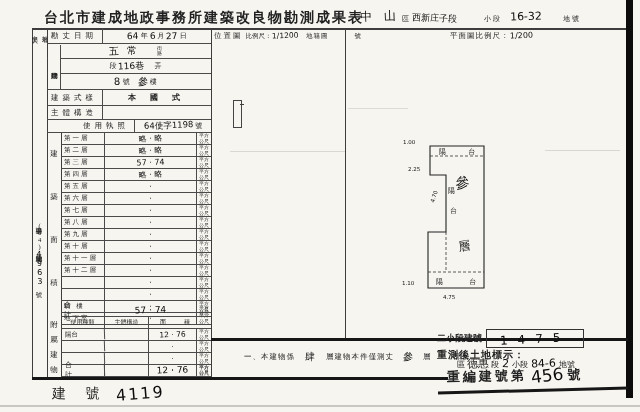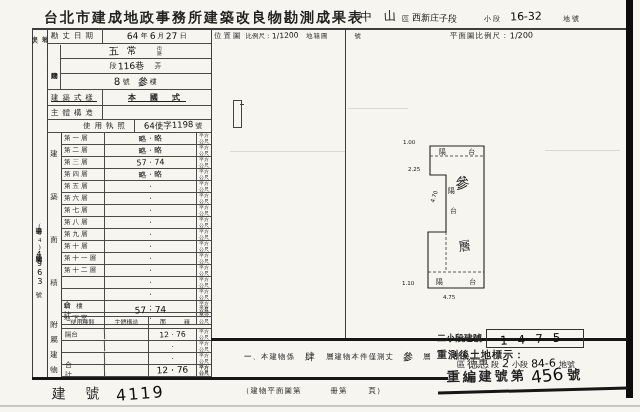--- a/index.html
+++ b/index.html
@@ -105,21 +105,21 @@
       </span>
     </div>
     <div class="trow" style="height:16px;">
       <span class="tval ind">
         <span class="hw" style="font-size:10px;">8</span>
         <span class="printed">號</span>
         <span class="hw r2" style="font-size:10px;margin-left:6px;">參</span>
         <span class="printed">樓</span>
       </span>
     </div>
-    <div class="trow" style="height:16px;text-decoration:underline;">
+    <div class="trow" style="height:16px;">
       <span class="lbl printed">建築式樣</span>
       <span class="tval printed" style="font-weight:600;letter-spacing:6px;font-size:8px;">本 國 式</span>
     </div>
     <div class="trow" style="height:14px;">
       <span class="lbl printed">主體構造</span>
       <span class="tval"></span>
     </div>
     <div class="trow" style="height:13px;padding-left:32px;">
       <span class="lbl printed">使用執照</span>
       <span class="tval">
@@ -395,25 +395,20 @@
   </svg>
 
   <div class="abs note printed" style="left:212px;top:350px;display:flex;align-items:center;">
     <span>一、本建物係</span>
     <span class="hw" style="font-size:10px;margin:0 10px;">肆</span>
     <span>層建物本件僅測丈</span>
     <span class="hw r2" style="font-size:10px;margin:0 9px;">參</span>
     <span>層</span>
     <span style="margin-left:22px;">部份。</span>
   </div>
-  <div class="abs note printed" style="left:210px;top:386px;">
-    <span>（建物平面圖第</span>
-    <span style="margin-left:26px;">冊第</span>
-    <span style="margin-left:18px;">頁）</span>
-  </div>
 
   <div class="abs" style="left:437px;top:329px;display:flex;align-items:center;">
     <span class="printed" style="font-size:9px;font-weight:600;">二小段建號</span>
     <span style="margin-left:4px;width:96px;height:17px;border:1.2px solid #333;display:flex;align-items:center;justify-content:center;">
       <span class="hw" style="font-size:12px;letter-spacing:10px;transform:rotate(-3deg);">1475</span>
     </span>
   </div>
   <div class="abs printed" style="left:437px;top:348px;font-size:10px;font-weight:600;letter-spacing:1px;">重測後土地標示：</div>
   <div class="abs" style="left:457px;top:356px;display:flex;align-items:baseline;white-space:nowrap;">
     <span class="printed" style="font-size:8px;">區</span>

